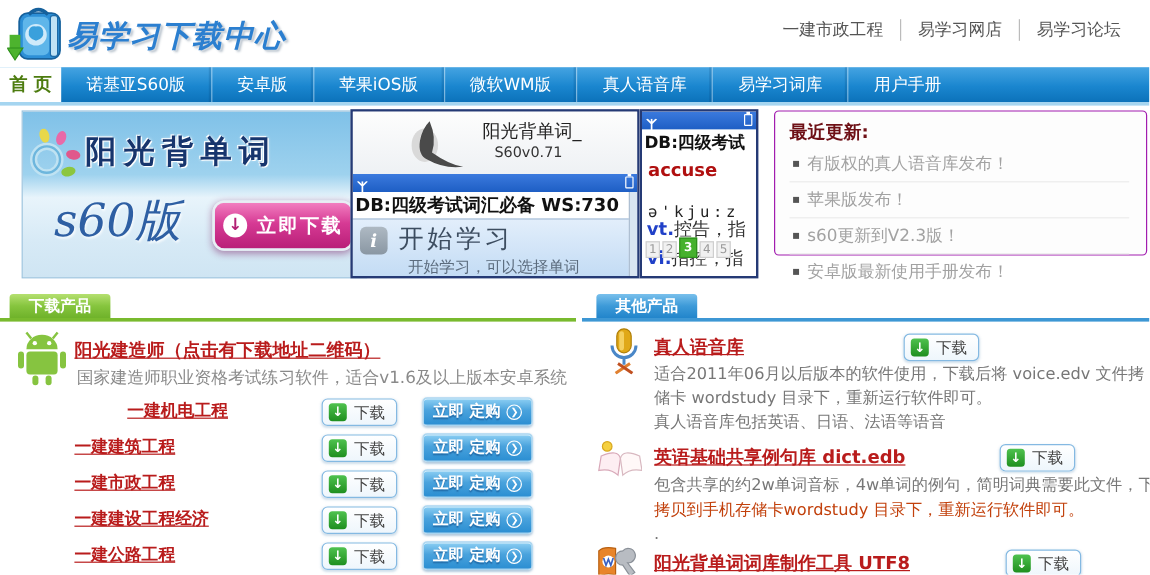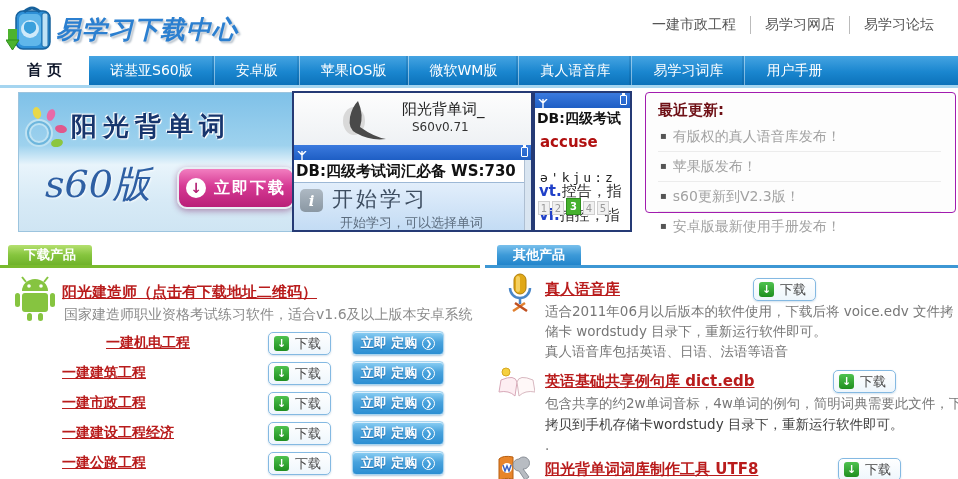--- a/index.html
+++ b/index.html
@@ -12,21 +12,21 @@
   
   .logo-text { left:56px; top:13px; font-size:25px; font-weight:bold; font-style:italic;
     color:#2b7fd0; text-shadow:1px 1px 0 #cfd6dd, 2px 2px 2px #b8c2cc; letter-spacing:1px; }
   .top-links { right:10px; top:16px; font-size:14px; color:#555; display:flex; }
   .toplink { padding:0 14px; cursor:pointer; }
   .toplink + .toplink { border-left:1px solid #bbb; }
 
   
   .nav { left:0; top:56px; width:958px; height:29px;
     background:linear-gradient(#45a4e2,#1a86cf 55%,#0c72ba); display:flex; align-items:stretch; }
-  .nav-active { width:89px; background:#fff; color:#0f172a; font-weight:bold; font-size:15px;
+  .nav-active { width:51px; background:#fff; color:#4d7c0f; font-weight:bold; font-size:15px;
     display:flex; align-items:center; justify-content:center; }
   .nav-tab { padding:0 21px; color:#fff; font-size:14px; display:flex; align-items:center;
     cursor:pointer; position:relative; }
   .nav-tab + .nav-tab { border-left:1px solid rgba(255,255,255,.45); box-shadow:-2px 0 0 rgba(0,60,110,.18); }
   .nav-underline { left:0; top:85px; width:958px; height:3px; background:#a5d5f0; }
 
   
   .banner { left:2px; top:92px; width:288px; height:140px; overflow:hidden; border:1px solid #9cc4de;
     background:linear-gradient(#7fc1e8 0%,#9ed2ee 38%,#e8f4fb 52%,#d7eaf6 78%,#cfe5f3 100%);margin-left:16px; }
   .banner-title { left:52px; top:16px; font-size:26px; font-weight:bold; color:#17356d;
@@ -323,21 +323,21 @@
       <path d="M4 14 q14 -6 16 2 l-2 14 q-6 -6 -16 -4z" fill="#fdeef2" stroke="#d8a8b8" stroke-width="1"></path>
       <path d="M36 14 q-14 -6 -16 2 l2 14 q6 -6 16 -4z" fill="#fff8f8" stroke="#d8b8c0" stroke-width="1"></path>
     </svg>
   </div>
   <div class="abs plink nowrap" style="left:545px;top:372px;font-size:15px;">英语基础共享例句库 dict.edb</div>
   <div class="dl-btn" style="left:833px;top:370px;">
     <span class="dl-ic">↓</span>
       <span>下载</span>
     </div>
   <div class="abs gray-desc nowrap" style="left:545px;top:395px;font-size:13.5px;color:#777;">包含共享的约2w单词音标，4w单词的例句，简明词典需要此文件，下</div>
-  <div class="abs gray-desc nowrap" style="left:545px;top:416px;font-size:13.5px;color:#404040;">拷贝到手机存储卡wordstudy 目录下，重新运行软件即可。</div>
+  <div class="abs gray-desc nowrap" style="left:545px;top:416px;font-size:13.5px;color:#c2410c;">拷贝到手机存储卡wordstudy 目录下，重新运行软件即可。</div>
   <div class="abs gray-desc nowrap" style="left:545px;top:437px;font-size:13.5px;color:#777;">.</div>
 
   <div class="abs" style="left:497px;top:455px;">
     <svg width="36" height="26" viewBox="0 0 36 26">
       <path d="M2 4 q4 -4 14 -2 v22 q-10 -2 -14 2z" fill="#e8852a" stroke="#b85f10" stroke-width="1"></path>
       <circle cx="10" cy="13" r="5" fill="#fff"></circle>
       <path d="M6 10 l2 6 l2 -5 l2 5 l2 -6" fill="none" stroke="#3a60c0" stroke-width="1.4"></path>
       <path d="M22 4 a6 6 0 1 1 4 10 l6 8 l-4 3 l-6 -9 a6 6 0 0 1 0 -12z" fill="#b8bcc2" stroke="#8a9098" stroke-width="1"></path>
     </svg>
   </div>

